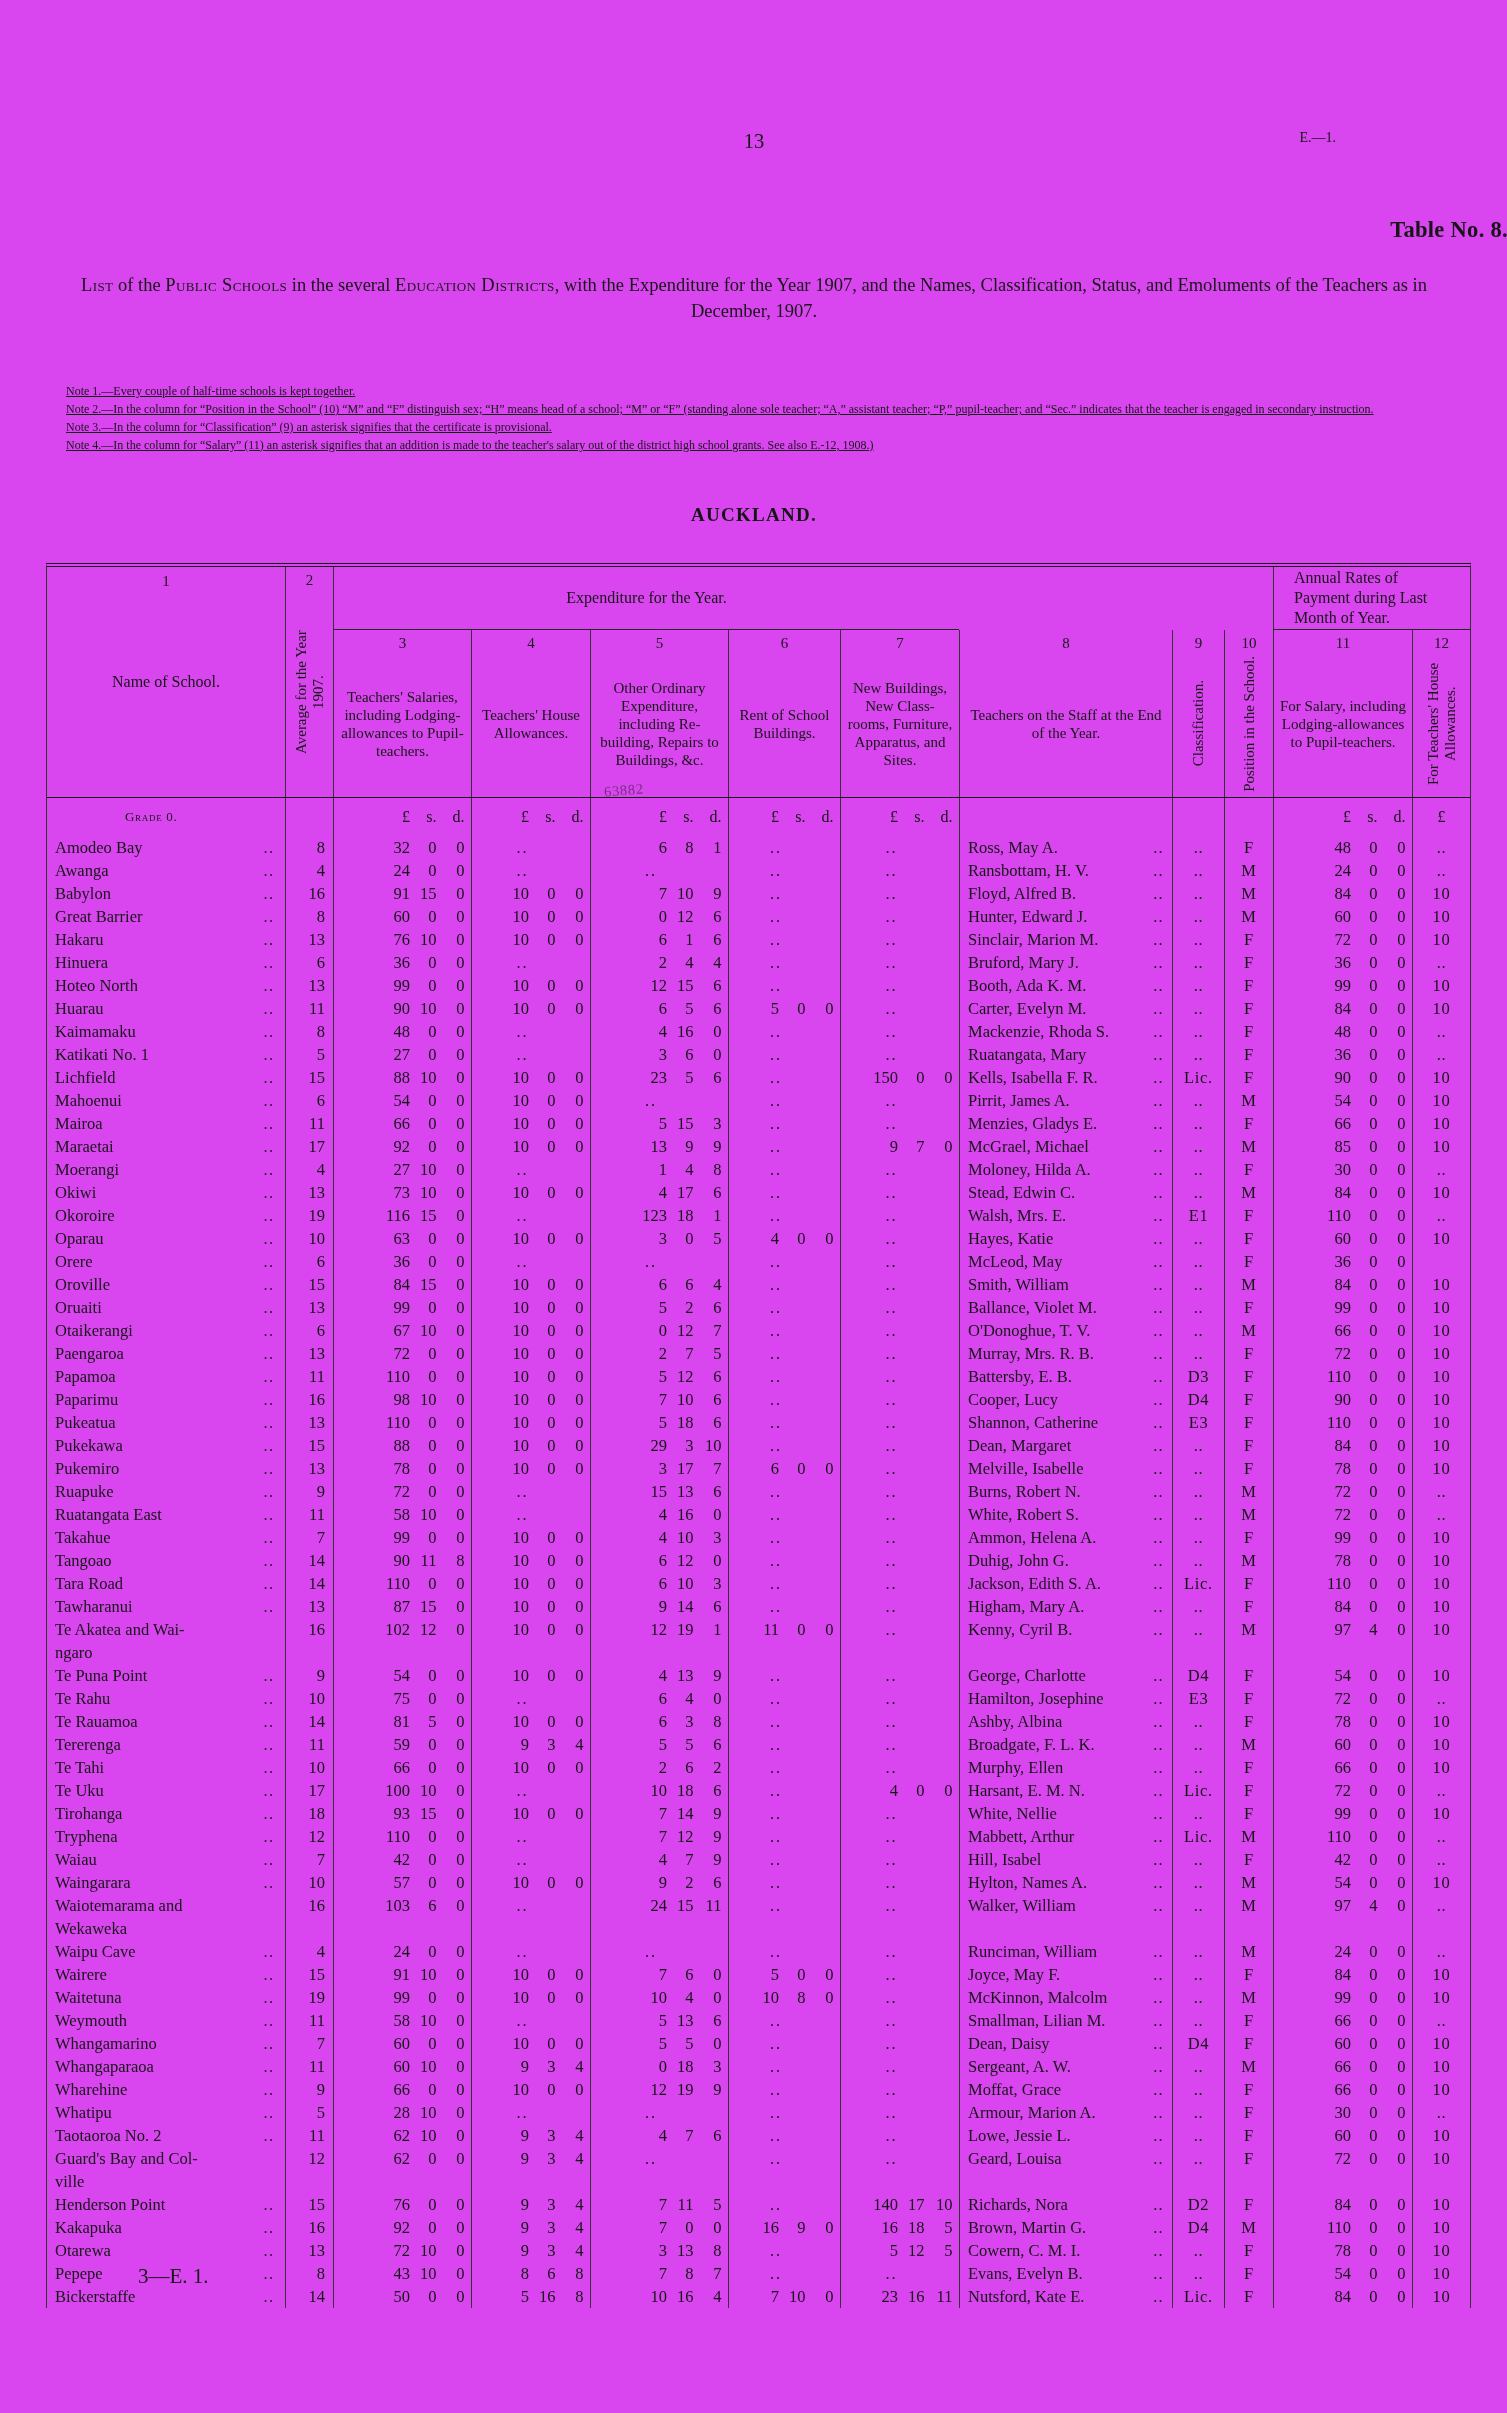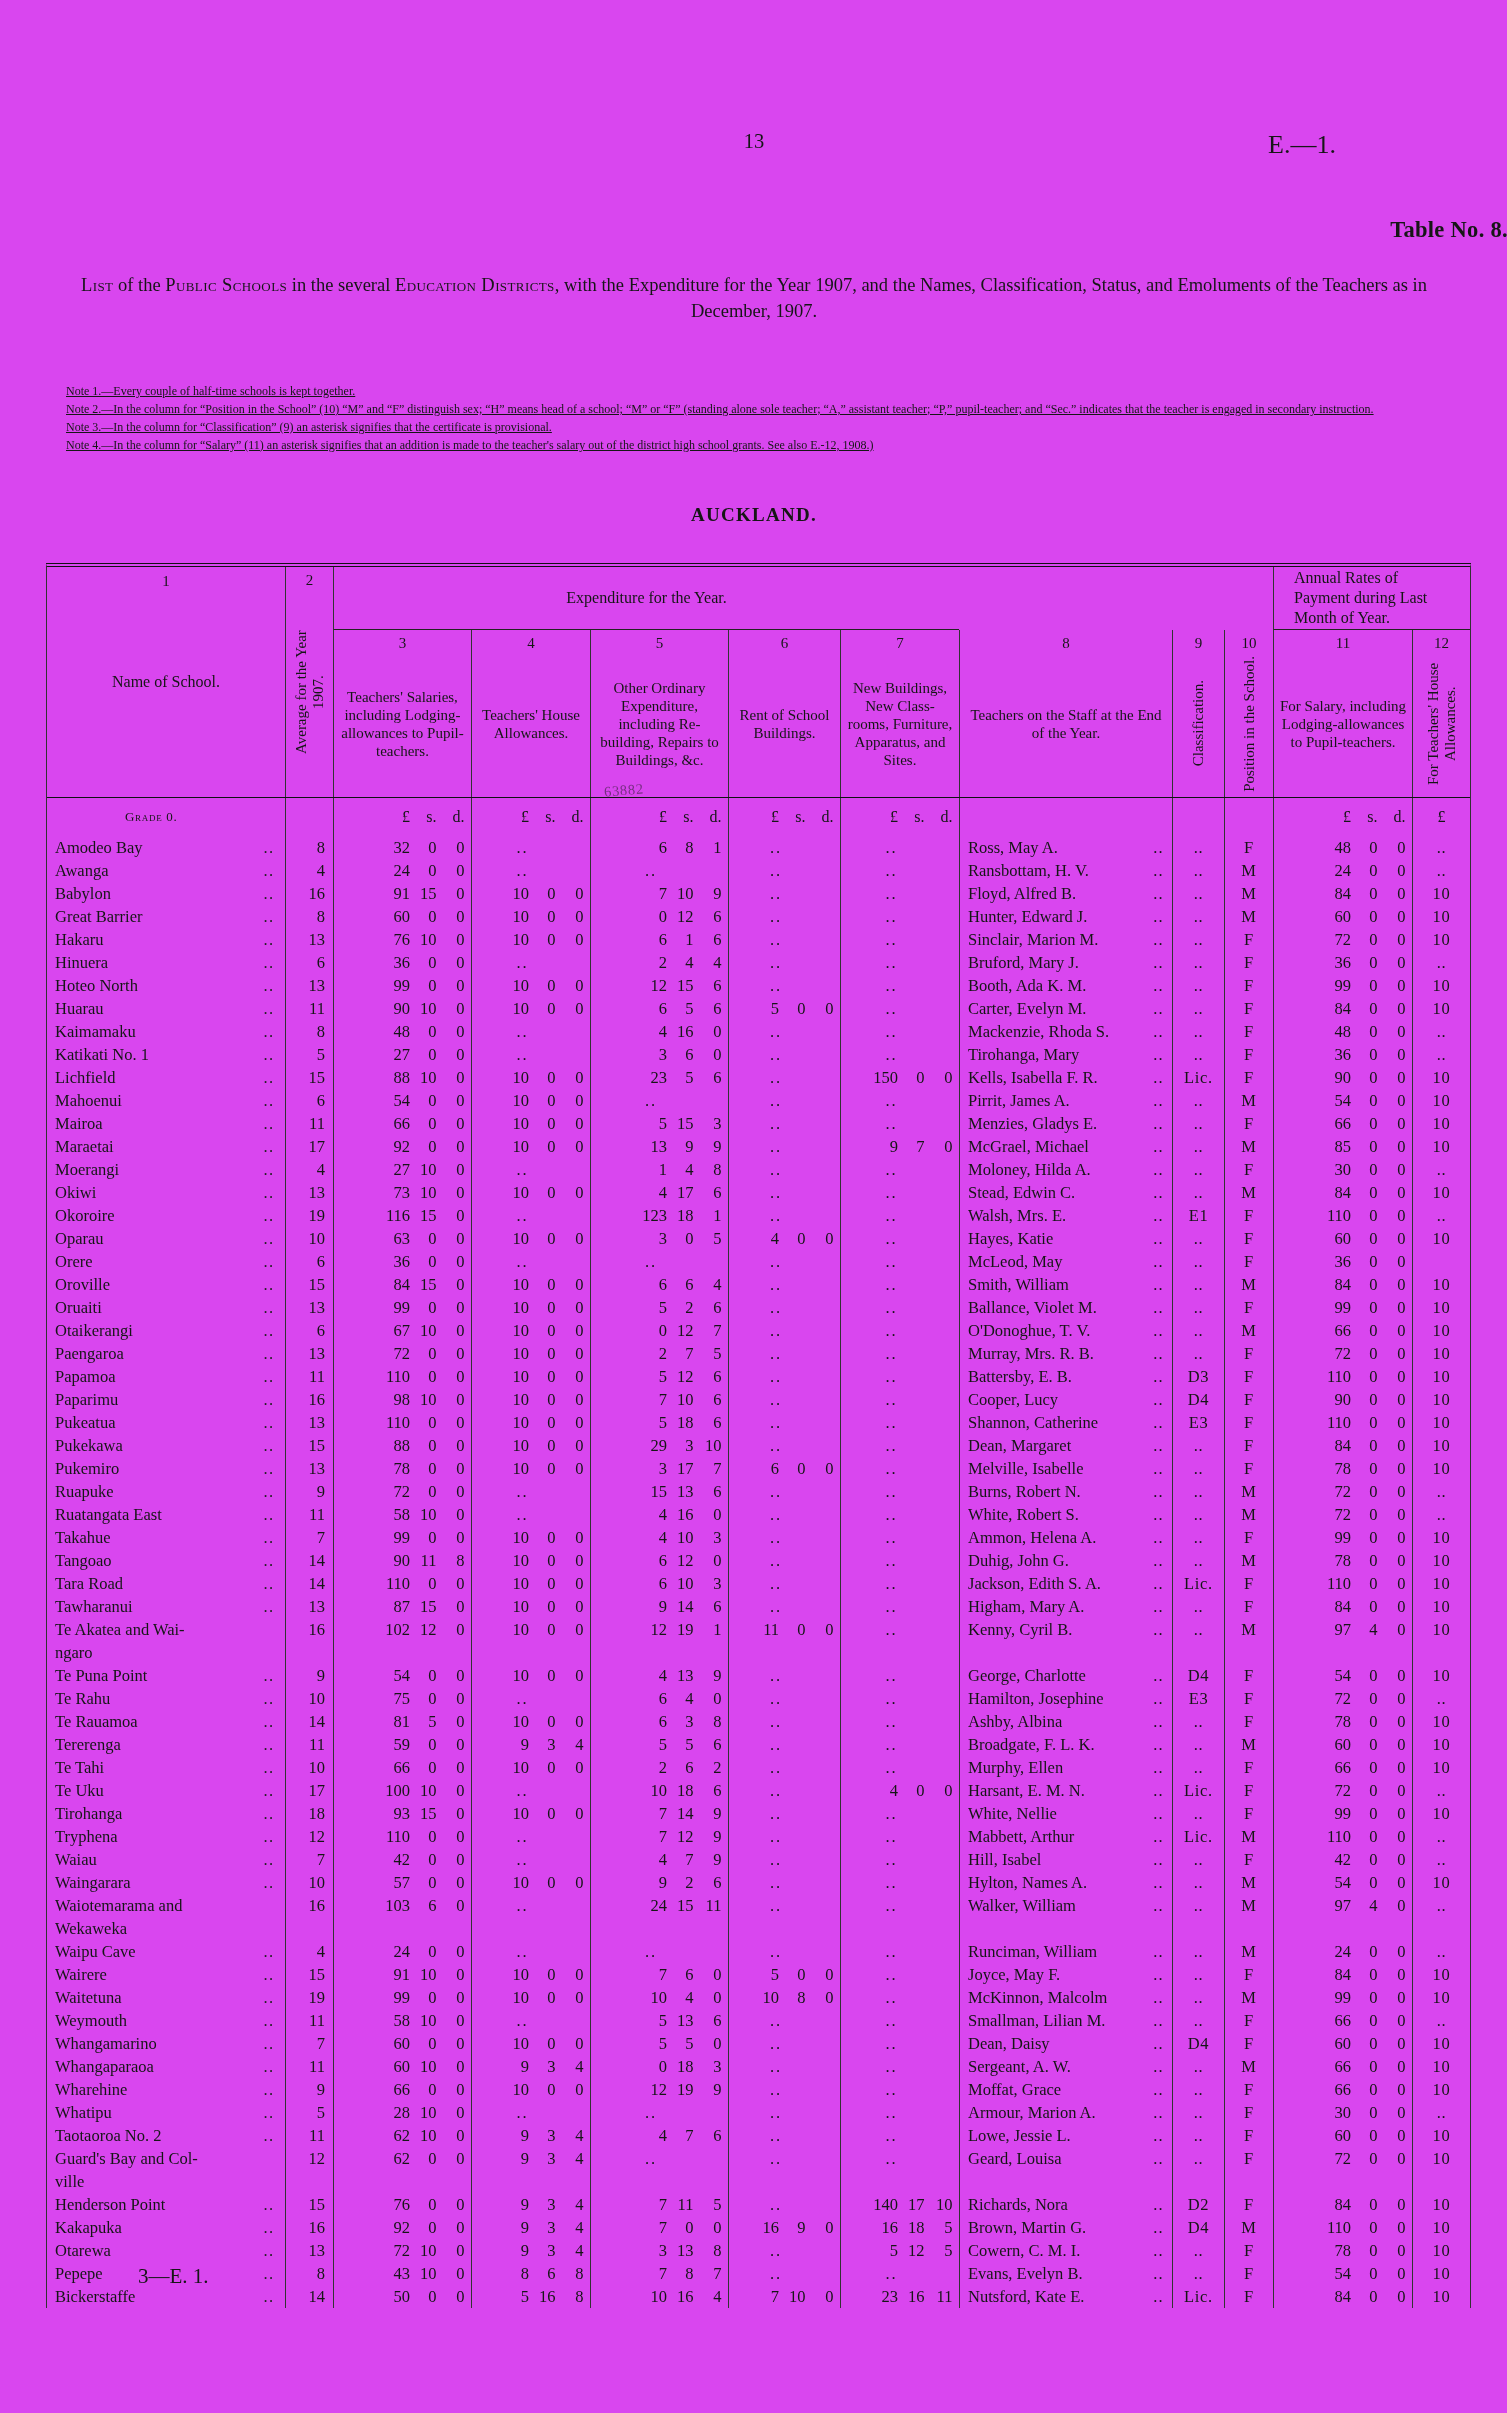--- a/index.html
+++ b/index.html
@@ -4,21 +4,21 @@
 <style>
   html,body{margin:0;padding:0;}
   body{background:#777;}
   .page{position:relative;width:1508px;height:2413px;background:#d946ef;margin:0 auto;
         font-family:"Liberation Serif","DejaVu Serif",serif;color:#161616;overflow:hidden;}
   [data-interactable]{cursor:default;}
 
   
   .page-head{position:absolute;top:130px;left:0;width:100%;height:26.4px;}
   .pageno{position:absolute;left:0;width:100%;text-align:center;font-size:20.5px;}
-  .docref{position:absolute;right:172px;top:0;font-size:26px;}
+  .docref{position:absolute;right:172px;top:0;font-size:14px;}
   .title{position:absolute;top:217px;width:100%;text-align:right;font-size:22.5px;font-weight:700;letter-spacing:0.3px;}
   .subtitle{position:absolute;top:272px;left:73px;width:1362px;text-align:center;font-size:18.5px;line-height:26px;}
   .subtitle .sc{font-variant:small-caps;letter-spacing:0.4px;}
   .notes{position:absolute;top:382px;left:38px;width:1408px;}
   .note{margin:0;font-size:12px;line-height:18px;text-indent:28px;text-decoration:underline;}
   .district{position:absolute;top:504px;width:100%;text-align:center;font-size:19px;font-weight:600;letter-spacing:1.3px;}
 
   
   .sheet-table{position:absolute;top:563px;left:46px;width:1423px;border-top:4px double #111;
                border-left:0.7px solid #333;border-right:0.7px solid #333;background:transparent;}
@@ -586,21 +586,21 @@
               <span class="mp2">6</span>
               <span class="mp3">0</span>
             </span>
           </div>
           <div class="cell money" data-interactable="false">
             <span class="dots">..</span>
           </div>
           <div class="cell money" data-interactable="false">
             <span class="dots">..</span>
           </div>
-          <div class="cell teacher-cell" data-interactable="false">Tirohanga, Mary</div>
+          <div class="cell teacher-cell" data-interactable="false">Ruatangata, Mary</div>
           <div class="cell center-cell" data-interactable="false">..</div>
           <div class="cell center-cell" data-interactable="false">F</div>
           <div class="cell money" data-interactable="false">
             <span class="mparts">
               <span class="mp1">36</span>
               <span class="mp2">0</span>
               <span class="mp3">0</span>
             </span>
           </div>
           <div class="cell center-cell" data-interactable="false">..</div>

